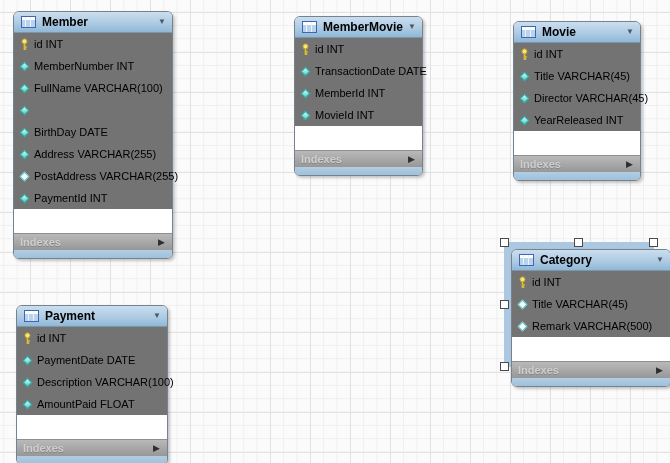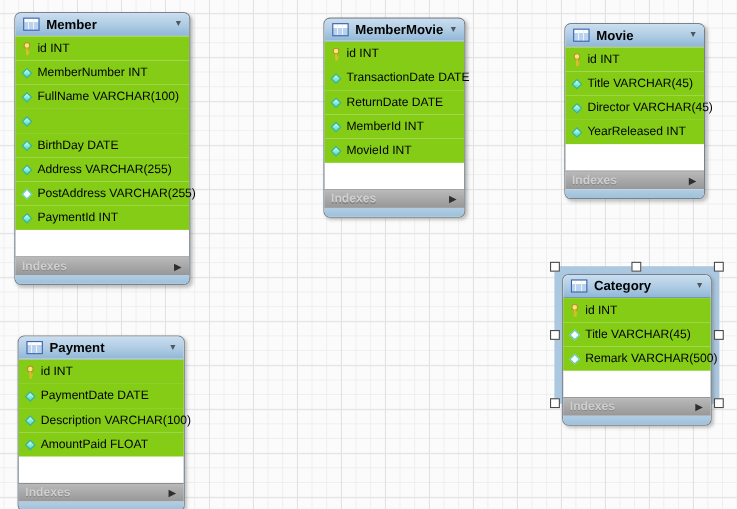--- a/index.html
+++ b/index.html
@@ -45,21 +45,21 @@
       linear-gradient(90deg, transparent 0 3px, #eaf2fb 3px 4px, transparent 4px 8px, #eaf2fb 8px 9px, transparent 9px),
       linear-gradient(180deg, #ffffff 0 3px, #b9d2ed 3px);
   }
   .ttitle { font-size: 12px; font-weight: bold; color: #000; flex: 1; white-space: nowrap; }
   .tri { font-size: 8px; color: #4d575f; flex: none; line-height: 1; }
 
   .row {
     height: 22px;
     display: flex; align-items: center;
     padding-left: 5px;
-    background: #84cc16;
+    background: #737373;
     white-space: nowrap;
   }
   .coltext { font-size: 11px; color: #000; }
 
   .diamond {
     width: 7px; height: 7px;
     flex: none;
     transform: rotate(45deg);
     margin: 0 6px 0 2px;
   }
@@ -91,21 +91,21 @@
   .tfoot {
     height: 8px;
     background: linear-gradient(180deg,#b2cde3,#9ec1da);
     border-radius: 0 0 5px 5px;
   }
 
   
   .t-member      { left: 13px;  top: 11px;  width: 160px; }
   .t-membermovie { left: 294px; top: 16px;  width: 129px; }
   .t-movie       { left: 513px; top: 21px;  width: 128px; }
-  .t-category    { left: 511px; top: 249px; width: 136px; }
+  .t-category    { left: 511px; top: 249px; width: 160px; }
   .t-payment     { left: 16px;  top: 305px; width: 152px; }
 
   
   .sel-frame {
     position: absolute;
     left: 504px; top: 242px; width: 150px; height: 125px;
     background: #abc8e0;
     z-index: 1;
   }
   .handle {
@@ -199,24 +199,20 @@
           <path d="M5.5 5.8 V12 M5.5 9 h2.3 M5.5 11.2 h1.8" stroke="#dcbc2e" stroke-width="1.7" fill="none"></path>
         </svg>
       <span class="coltext">id INT</span>
     </div>
     <div class="row">
       <span class="diamond filled"></span>
       <span class="coltext">TransactionDate DATE</span>
     </div>
     <div class="row">
       <span class="diamond filled"></span>
-      <span class="coltext">ReturnDate DATE</span>
-    </div>
-    <div class="row">
-      <span class="diamond filled"></span>
       <span class="coltext">MemberId INT</span>
     </div>
     <div class="row">
       <span class="diamond filled"></span>
       <span class="coltext">MovieId INT</span>
     </div>
     <div class="tindexes">
       <span class="ilabel">Indexes</span>
       <span class="iarrow">▶</span>
     </div>

